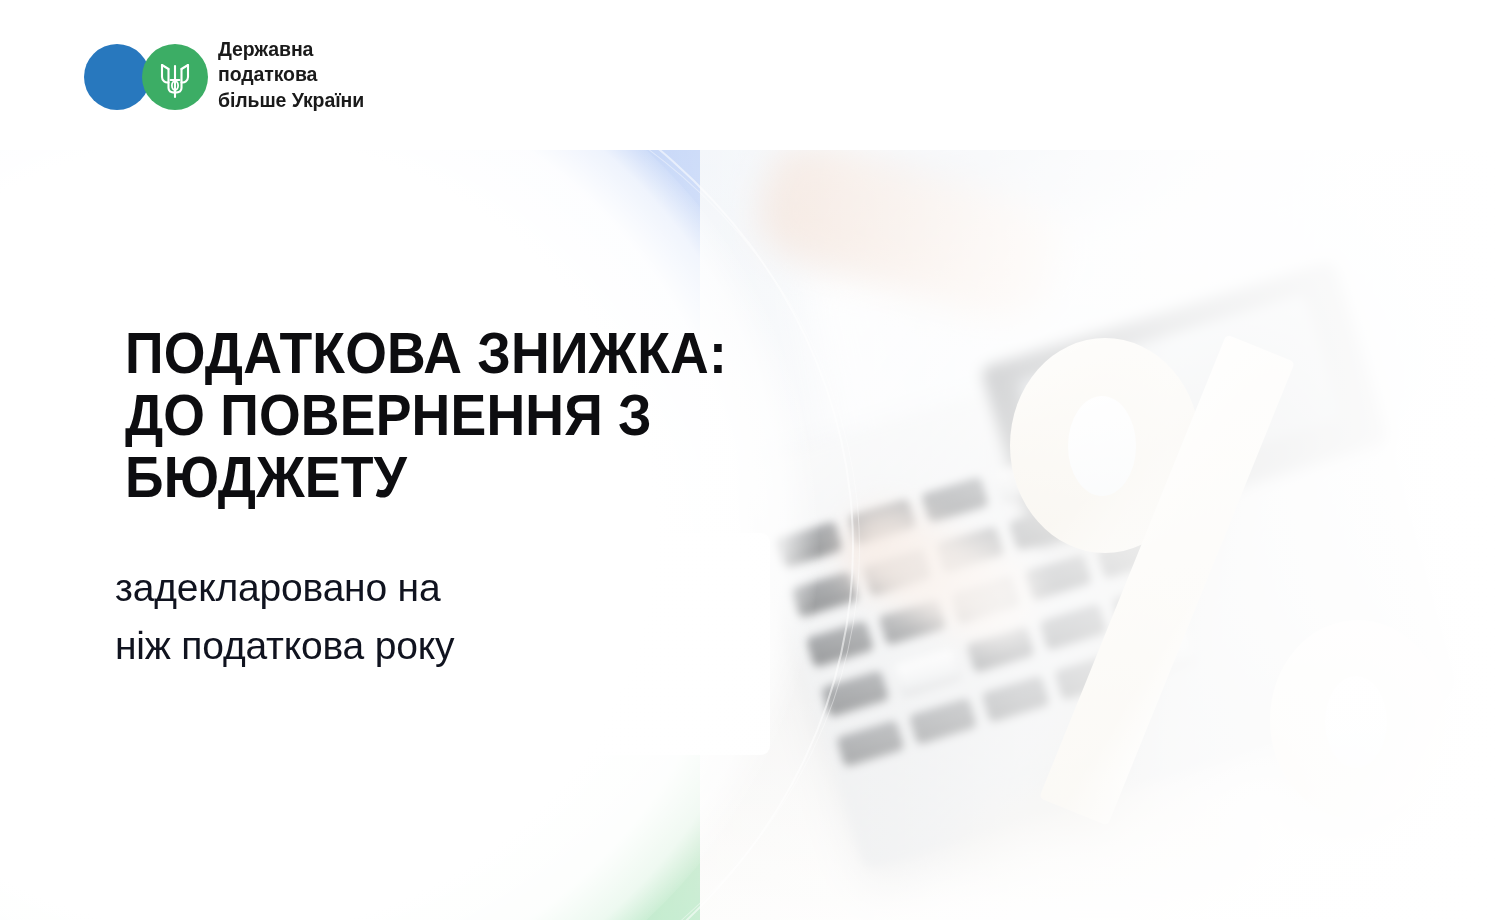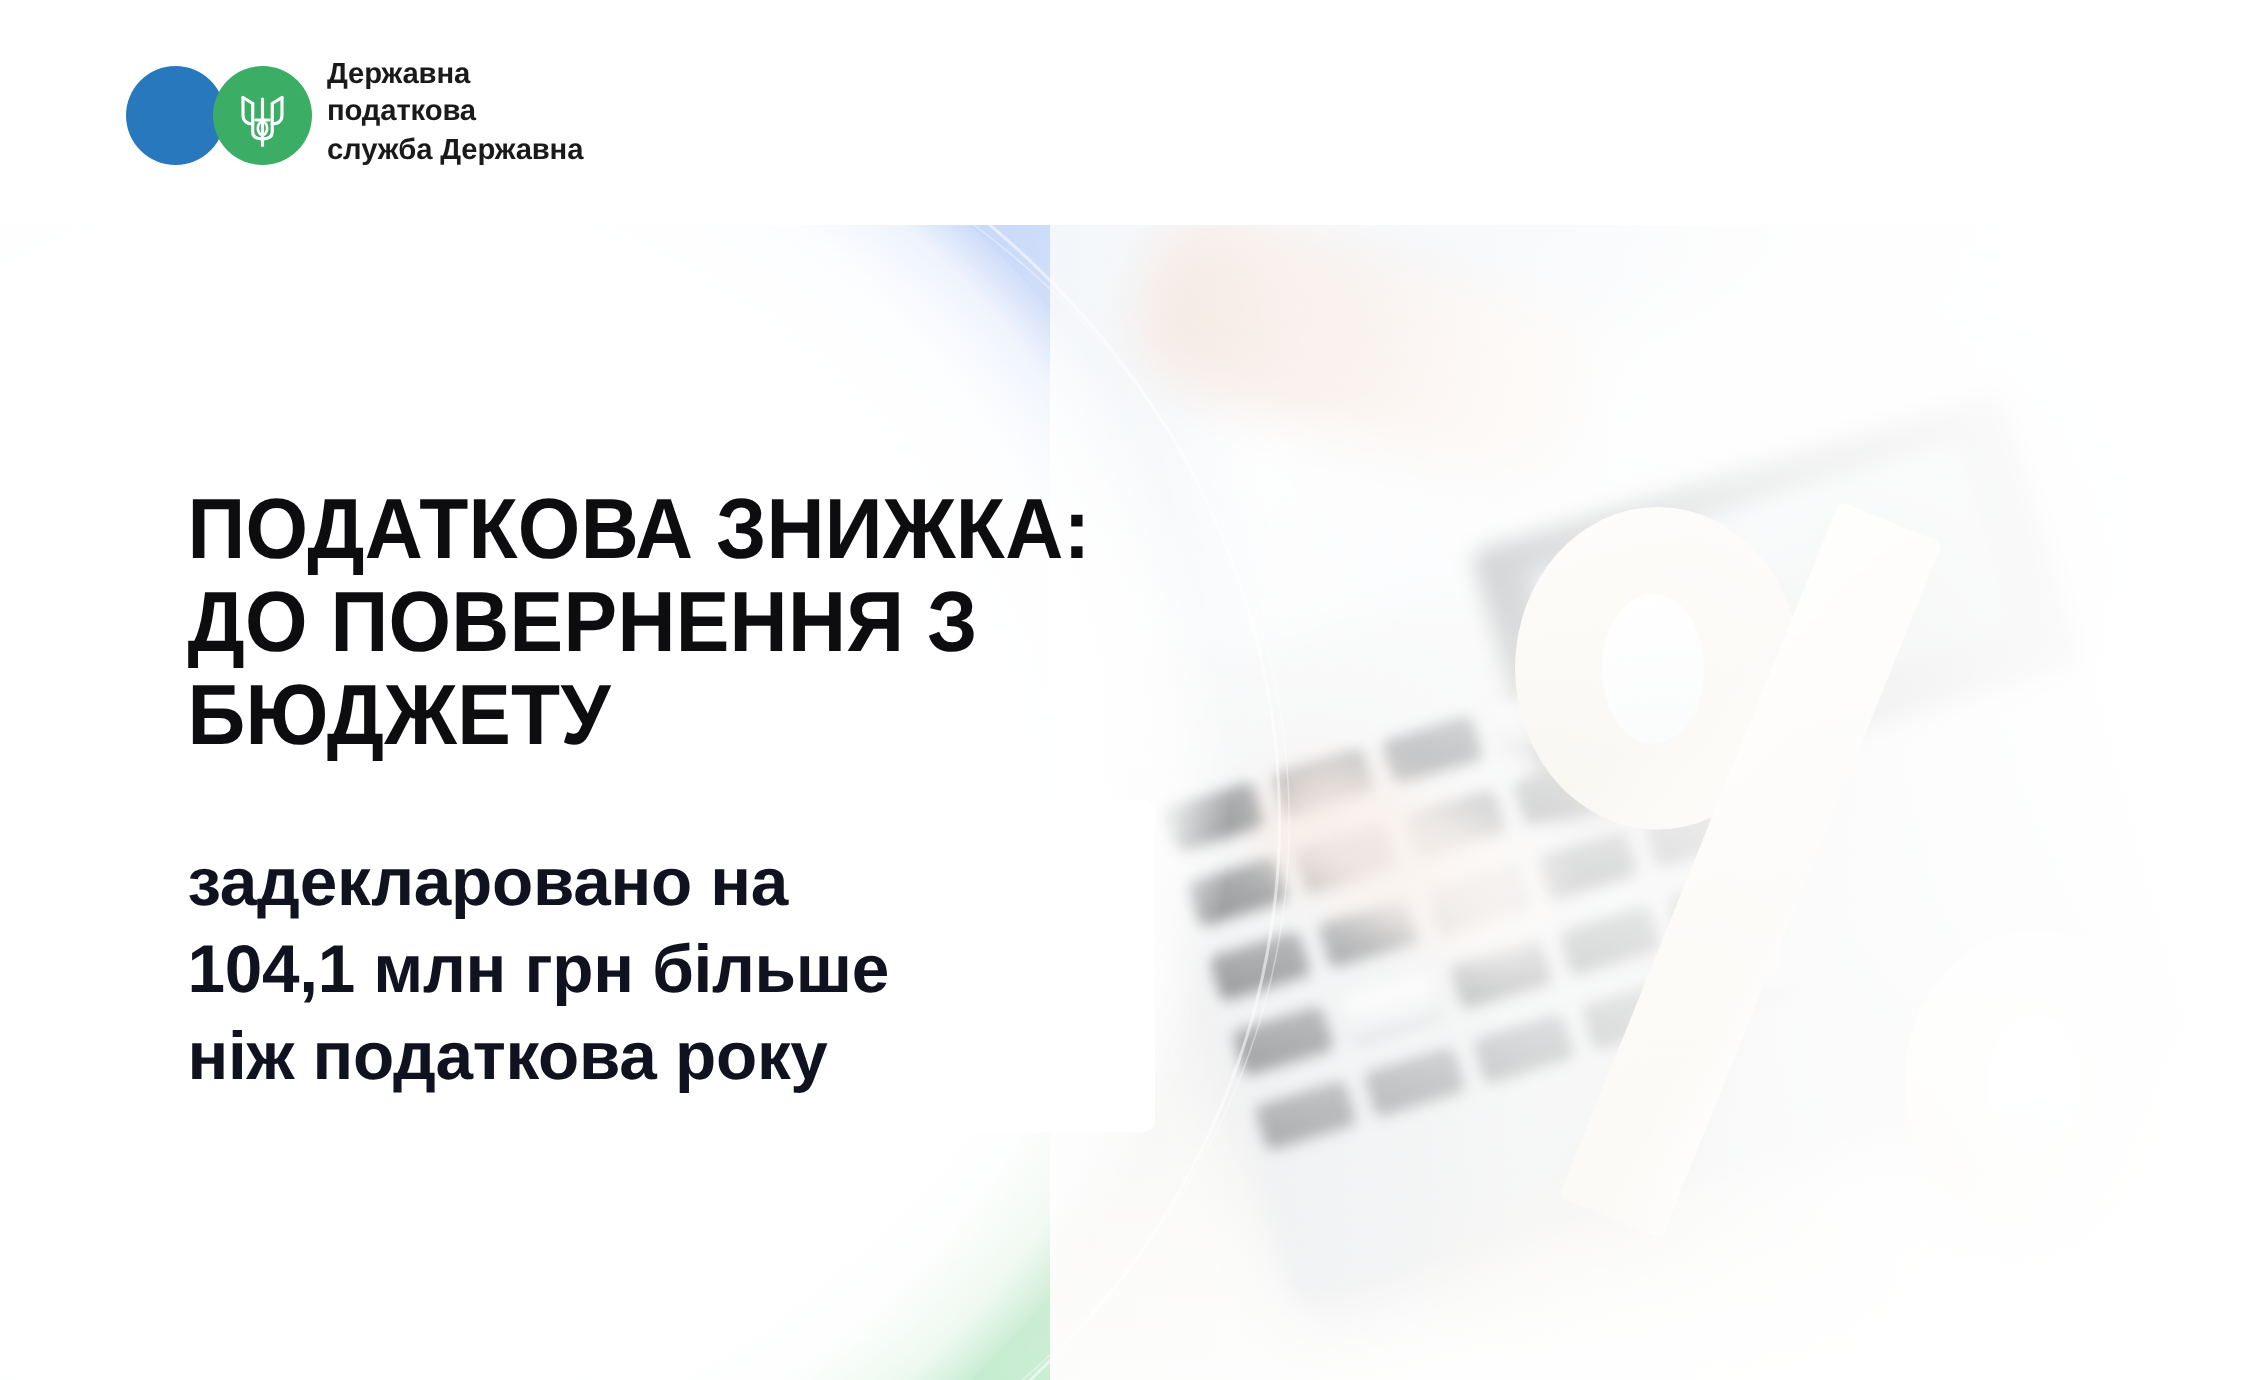--- a/index.html
+++ b/index.html
@@ -349,27 +349,27 @@
     width: 680px;
     height: 222px;
     border-radius: 9px;
     background: linear-gradient(135deg,
         rgba(255,255,255,.82) 0%,
         rgba(255,255,255,.92) 45%,
         rgba(255,255,255,.97) 100%);
   }
   .subtitle {
     position: absolute;
-    left: 35px;
+    left: 25px;
     top: 26px;
     width: 640px;
     color: #10131f;
-    font-size: 45px;
+    font-size: 39px;
     line-height: 58px;
-    font-weight: bold;
+    font-weight: normal;
     letter-spacing: -0.2px;
     white-space: nowrap;
   }
   .subtitle .sl { display: block; }
 </style>
 </head>
 <body>
 
 <div id="poster">
 
@@ -389,21 +389,21 @@
               <path d="M30 5 L23.5 9"></path>
               <path d="M12.6 20 L21.4 20"></path>
             </g>
             <ellipse cx="17" cy="25.5" rx="3.1" ry="4.4" fill="none" stroke="#ffffff" stroke-width="1.8"></ellipse>
           </svg>
         </div>
       </div>
       <div class="logo-text">
         <span class="ln">Державна</span>
         <span class="ln">податкова</span>
-        <span class="ln">служба Державна</span>
+        <span class="ln">більше України</span>
       </div>
     </div>
   </div>
 
   <div class="canvas">
 
     <div class="bg-gradient"></div>
 
     <div class="photo">
       <div class="photo-inner">
@@ -471,20 +471,19 @@
 
       <div class="headline">
         <span class="hl">ПОДАТКОВА ЗНИЖКА:</span>
         <span class="hl">ДО ПОВЕРНЕННЯ З</span>
         <span class="hl">БЮДЖЕТУ</span>
       </div>
 
       <div class="subtitle-box">
         <div class="subtitle">
           <span class="sl">задекларовано на</span>
-          <span class="sl">104,1 млн грн більше</span>
           <span class="sl">ніж податкова року</span>
         </div>
       </div>
 
     </div>
   </div>
 </div>
 
 </body></html>

